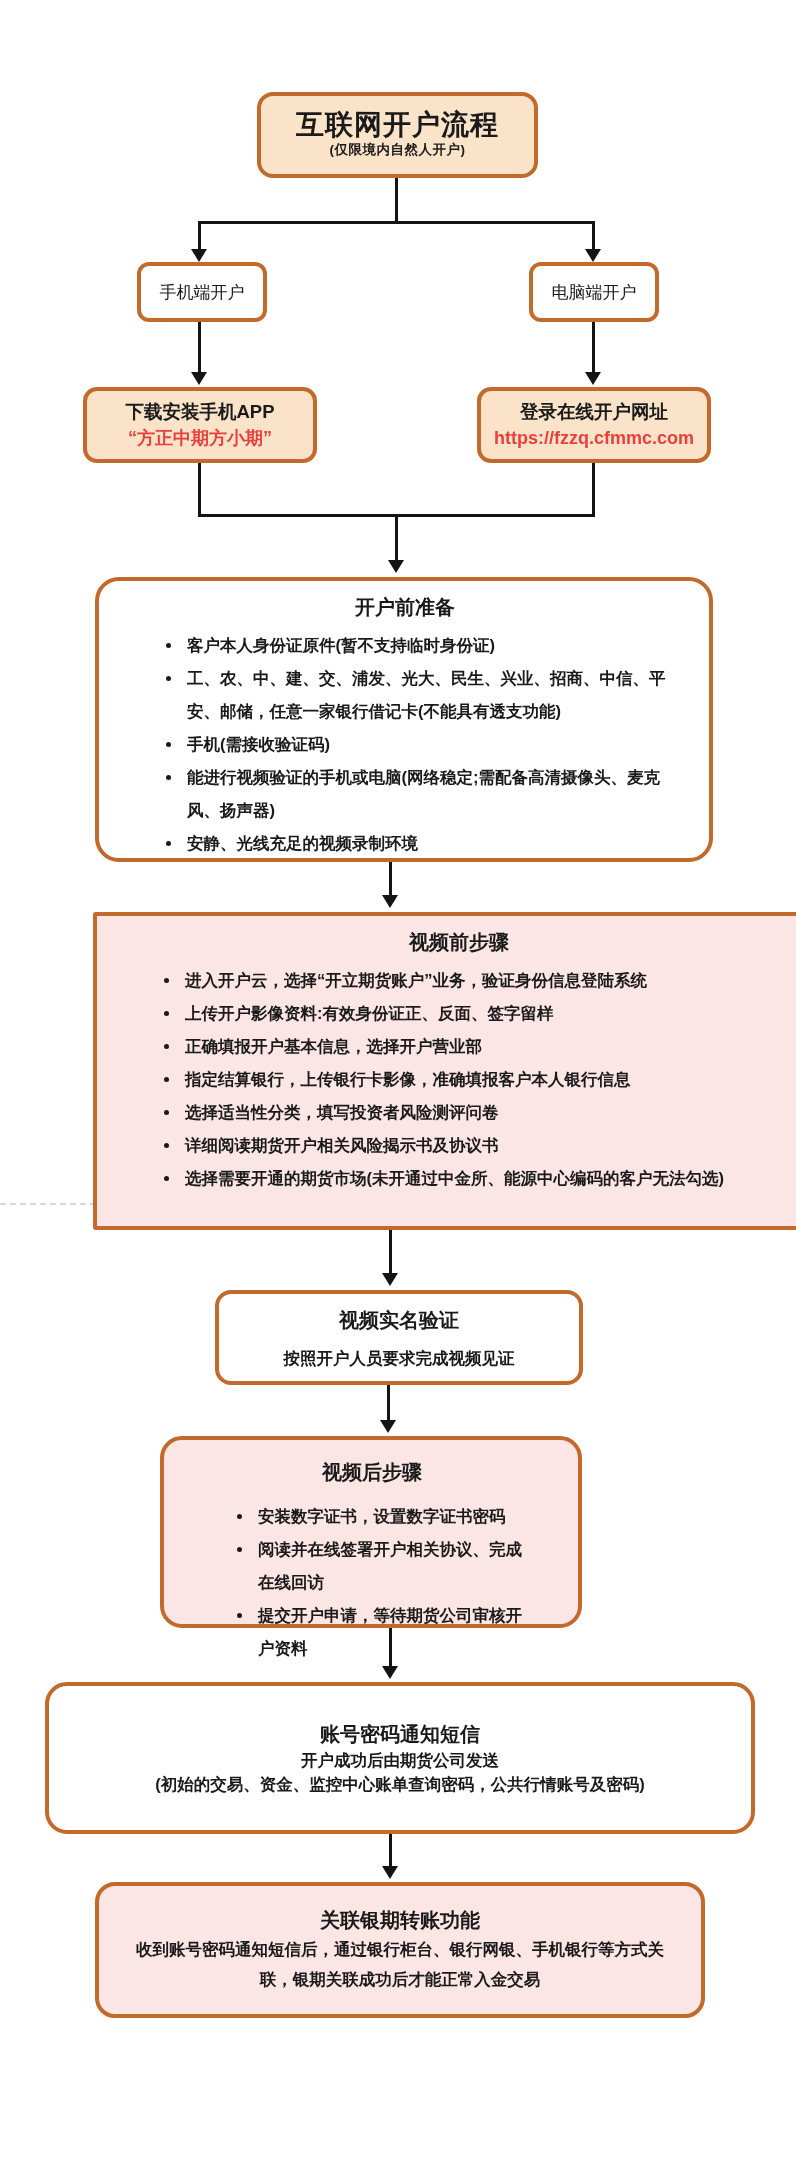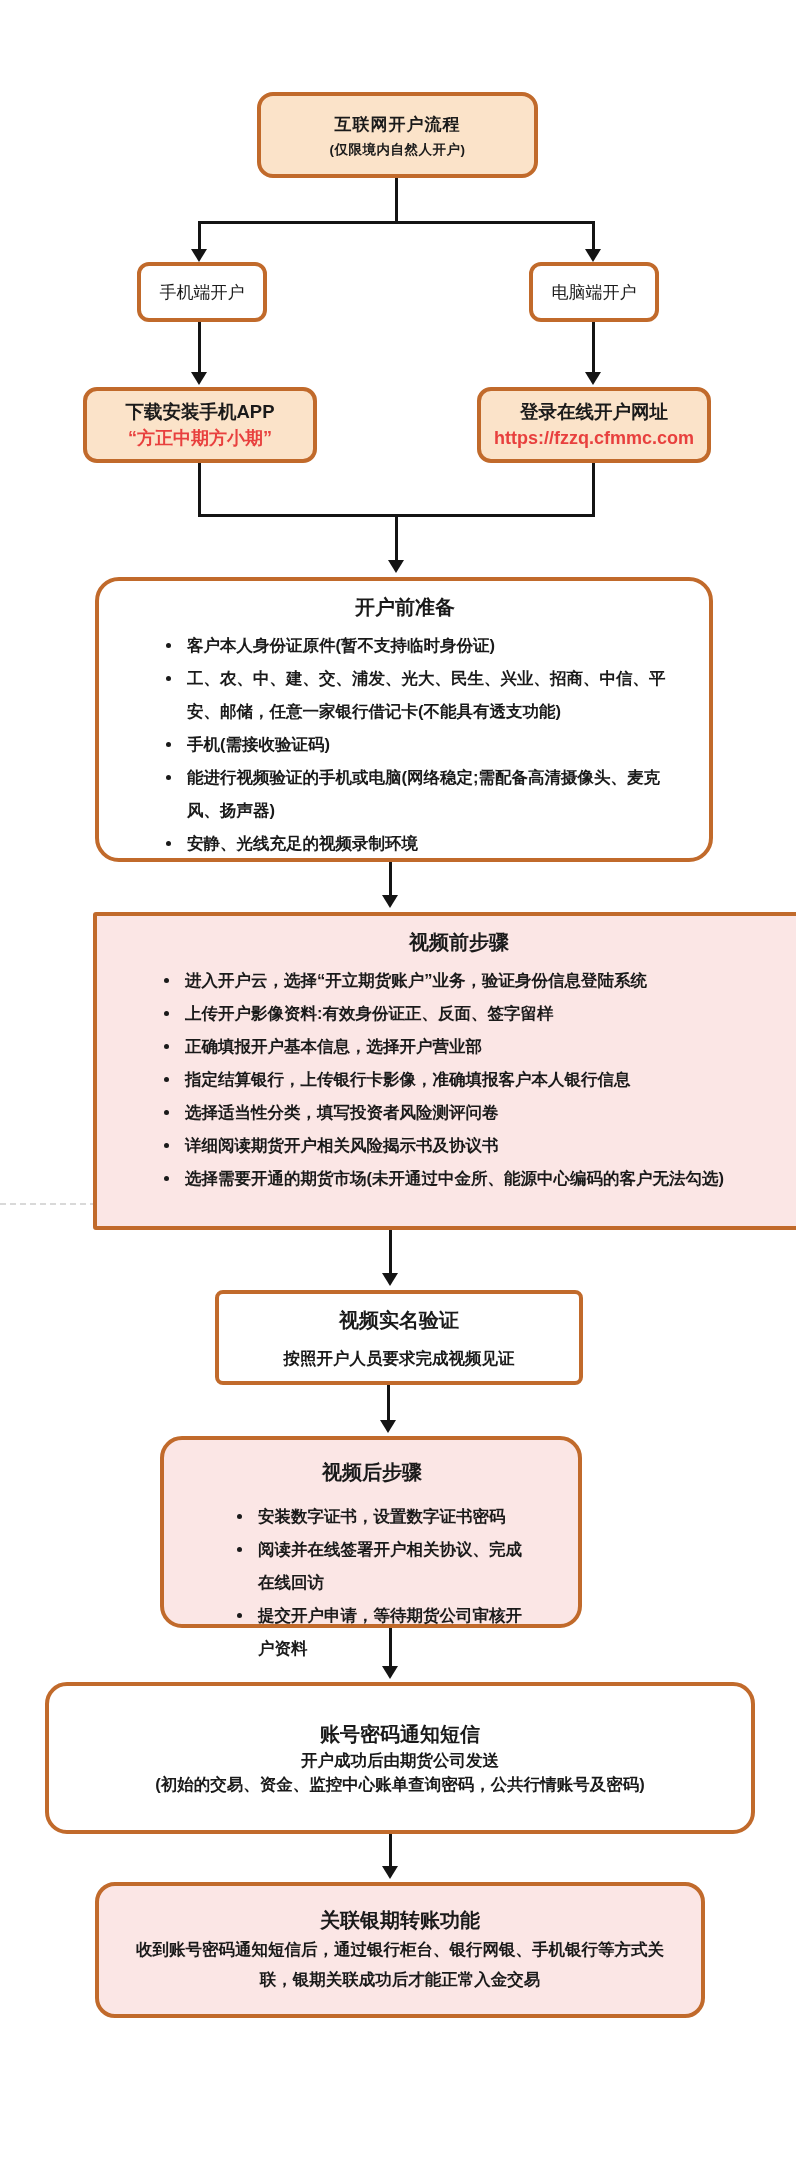--- a/index.html
+++ b/index.html
@@ -19,21 +19,21 @@
   .dashed{position:absolute;left:0;width:796px;height:0;border-top:2px dashed var(--dash);}
   .vline{position:absolute;width:3px;background:var(--line);}
   .hline{position:absolute;height:3px;background:var(--line);}
   .ahead{position:absolute;width:0;height:0;border-left:8px solid transparent;border-right:8px solid transparent;border-top:13px solid var(--line);}
   .node{position:absolute;box-sizing:border-box;border:4px solid var(--accent);background:#fff;}
   .peach{background:var(--peach);}
   .pink{background:var(--pink);}
   .centered{display:flex;flex-direction:column;align-items:center;justify-content:center;text-align:center;}
   .listbox{display:flex;flex-direction:column;align-items:stretch;padding:12px 24px 15px 26px;}
   .node-title{font-weight:bold;font-size:20px;text-align:center;line-height:28px;}
-  .node-title.big{font-size:17px;line-height:30px;letter-spacing:1px;}
+  .node-title.big{font-size:28px;line-height:30px;letter-spacing:1px;}
   .node-sub{font-weight:bold;font-size:16.5px;line-height:24px;}
   .node-sub.plain{font-weight:bold;font-size:13.5px;line-height:20px;letter-spacing:.5px;}
   .branch-label{font-weight:normal;font-size:17px;}
   .action-l1{font-weight:bold;font-size:18.5px;line-height:27px;}
   .action-l2{font-weight:bold;font-size:18px;line-height:27px;color:var(--red);}
   .bullets{margin:8px 16px 0;padding-left:42px;font-weight:bold;font-size:16.5px;line-height:33px;list-style:disc outside;}
   .bullets li{padding-left:4px;}
   .bodytext{font-weight:bold;font-size:16.5px;line-height:30px;text-align:center;}
 </style>
 </head>
@@ -114,21 +114,21 @@
       <li>进入开户云，选择“开立期货账户”业务，验证身份信息登陆系统</li>
       <li>上传开户影像资料:有效身份证正、反面、签字留样</li>
       <li>正确填报开户基本信息，选择开户营业部</li>
       <li>指定结算银行，上传银行卡影像，准确填报客户本人银行信息</li>
       <li>选择适当性分类，填写投资者风险测评问卷</li>
       <li>详细阅读期货开户相关风险揭示书及协议书</li>
       <li>选择需要开通的期货市场(未开通过中金所、能源中心编码的客户无法勾选)</li>
     </ul>
   </div>
 
-  <div class="node centered" style="left:215px;top:1290px;width:368px;height:95px;border-radius:8px;gap:12px">
+  <div class="node centered" style="left:215px;top:1290px;width:368px;height:95px;border-radius:16px;gap:12px">
     <div class="node-title">视频实名验证</div>
     <div class="node-sub">按照开户人员要求完成视频见证</div>
   </div>
 
   <div class="node pink listbox" style="left:160px;top:1436px;width:422px;height:192px;border-radius:22px">
     <div class="node-title" style="margin-top:6px">视频后步骤</div>
     <ul class="bullets" style="margin-top:14px;padding-left:48px">
       <li>安装数字证书，设置数字证书密码</li>
       <li>阅读并在线签署开户相关协议、完成在线回访</li>
       <li>提交开户申请，等待期货公司审核开户资料</li>

